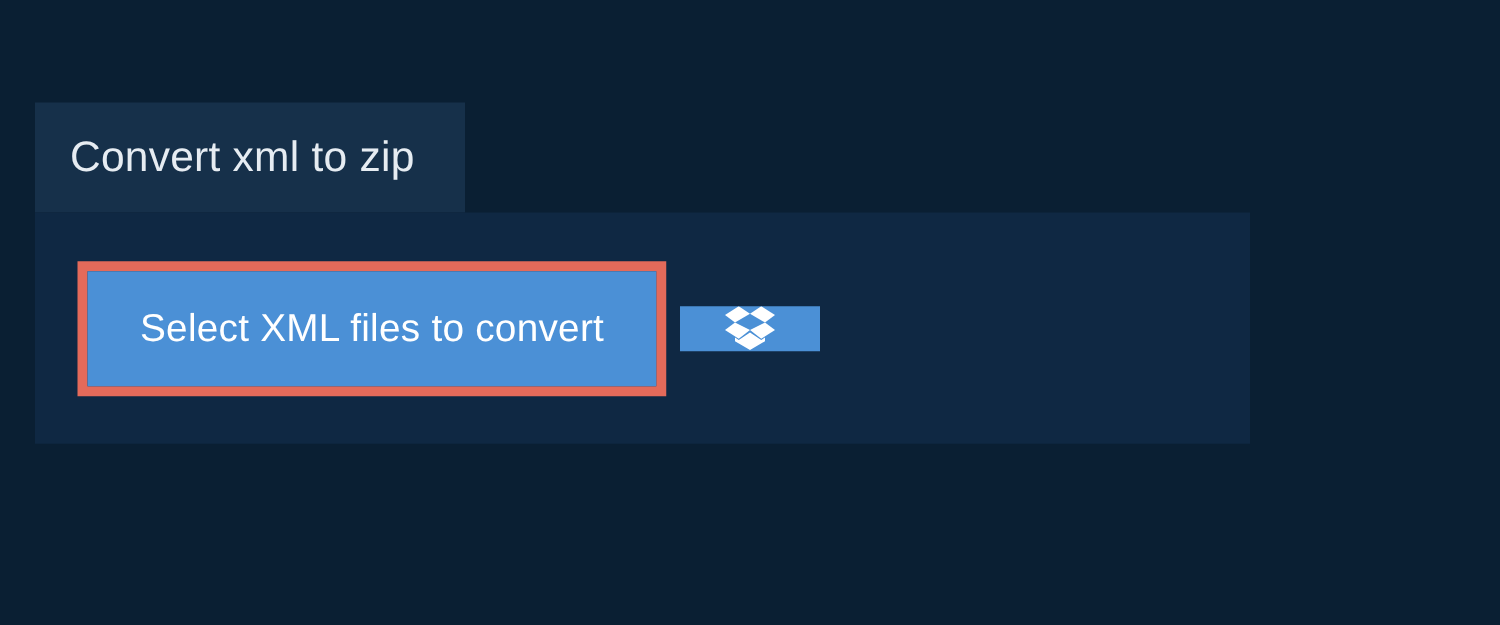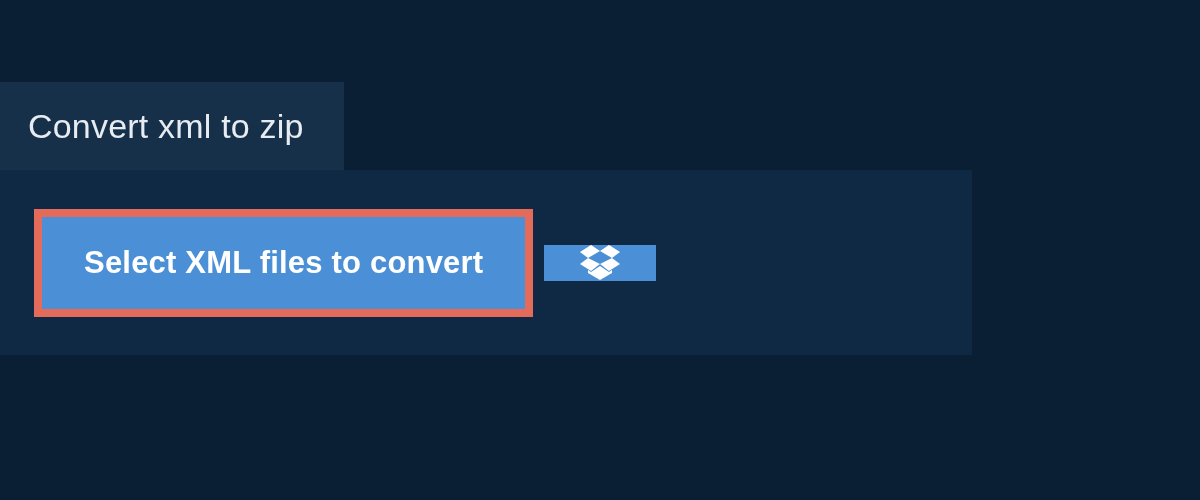--- a/index.html
+++ b/index.html
@@ -8,20 +8,21 @@
     height: 500px;
     overflow: hidden;
     font-family: "Segoe UI", "Helvetica Neue", Arial, sans-serif;
     background: #0a1f33;
   }
   .page {
     width: 972px;
     height: 500px;
     position: relative;
     background: #0a1f33;
+    margin-left: 28px;
   }
   .tab {
     position: absolute;
     left: 0;
     top: 82px;
     height: 88px;
     background: #16304a;
     display: flex;
     align-items: center;
     padding: 0 40px 0 28px;
@@ -46,21 +47,21 @@
   }
   .select-wrap {
     border: 8px solid #e46a5a;
     display: flex;
     height: 108px;
   }
   .select-button {
     background: #4b90d6;
     color: #ffffff;
     font-size: 31px;
-    font-weight: 700;
+    font-weight: 400;
     display: flex;
     align-items: center;
     justify-content: center;
     padding: 0 42px;
     white-space: nowrap;
     cursor: pointer;
     letter-spacing: 0.2px;
   }
   .dropbox-button {
     background: #4b90d6;

